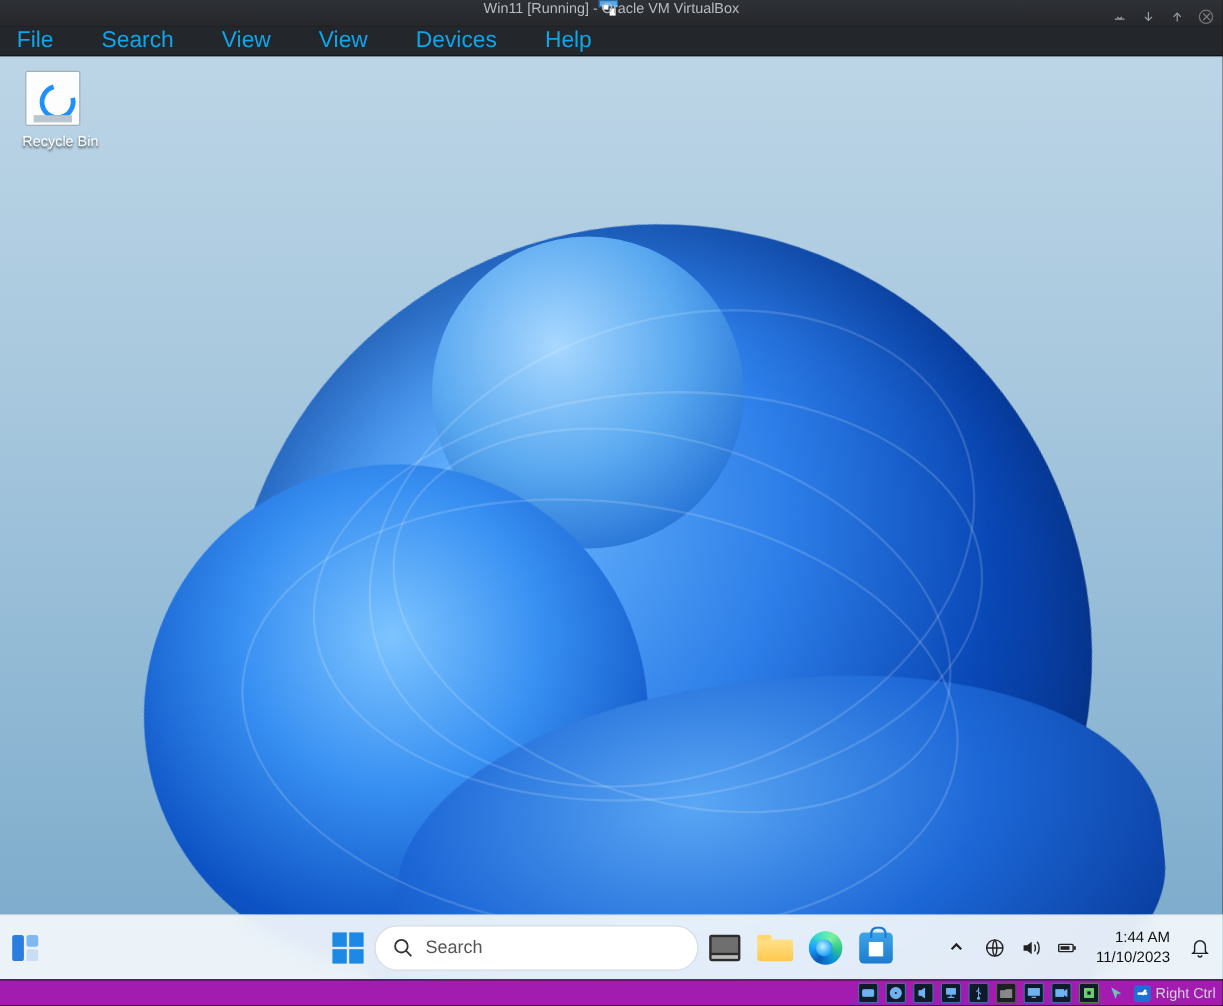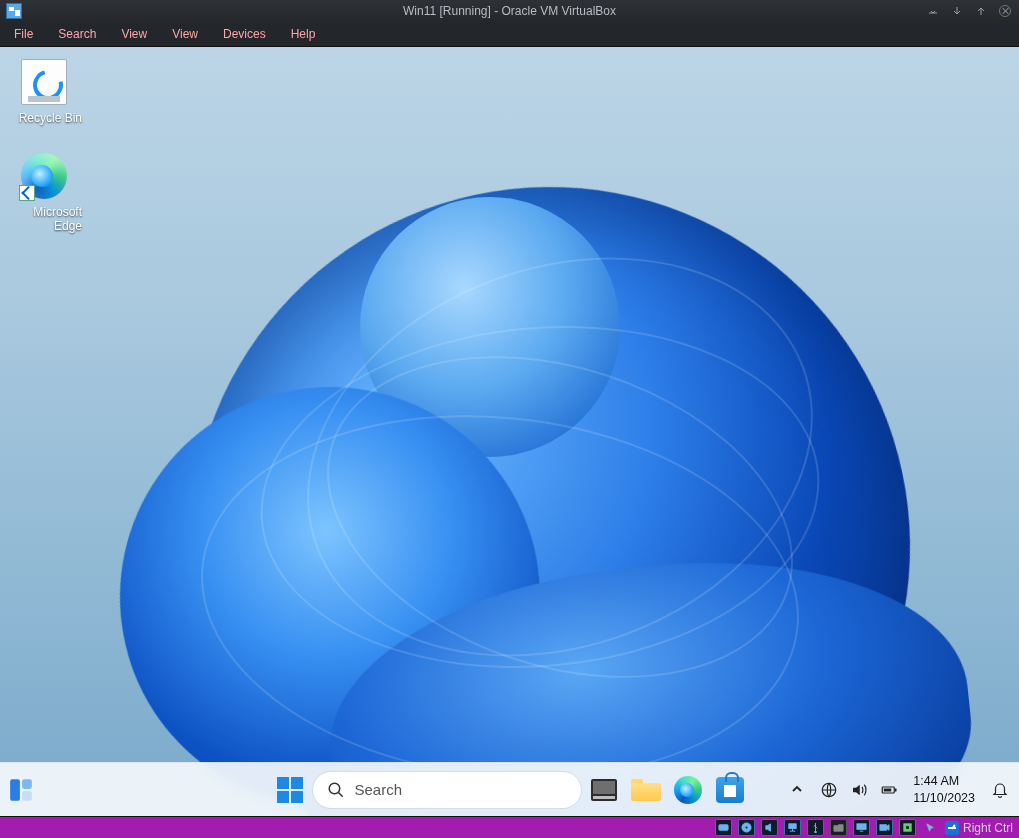--- a/index.html
+++ b/index.html
@@ -3,41 +3,41 @@
 <meta charset="utf-8">
 <style>
   * { box-sizing: border-box; }
   html, body { margin:0; padding:0; width:1019px; height:838px; font-family: "Segoe UI", Arial, sans-serif; overflow:hidden; background:#111; }
   body { display:flex; flex-direction:column; }
 
   
   .vb-titlebar {
     height:22px; background:linear-gradient(#2e3136,#25272b);
     color:#b8bcc2; font-size:12px; display:flex; align-items:center;
-    padding:0 6px; position:relative;
+    padding:0 6px; position:relative;flex-direction:column;
   }
   .vb-titlebar .vb-logo {
     width:16px; height:16px; background:#5aa9e6; border:1px solid #2b6fa5;
     position:relative; margin-right:6px;
   }
   .vb-titlebar .vb-logo:before, .vb-titlebar .vb-logo:after {
     content:""; position:absolute; background:#fff;
   }
   .vb-titlebar .vb-logo:before { left:2px; top:3px; width:5px; height:4px; }
   .vb-titlebar .vb-logo:after  { left:8px; top:6px; width:5px; height:6px; }
   .vb-titlebar .title { position:absolute; left:0; right:0; text-align:center; pointer-events:none; }
   .vb-titlebar .win-btn { width:16px; height:16px; margin-left:8px; color:#9aa0a8; display:flex; align-items:center; justify-content:center; cursor:default; }
   .vb-titlebar .win-btns { margin-left:auto; display:flex; }
   .vb-titlebar .circle { width:12px;height:12px;border:1px solid #777;border-radius:50%; position:relative;}
   .vb-titlebar .circle.x:before, .vb-titlebar .circle.x:after{content:"";position:absolute;left:5px;top:1px;width:1px;height:8px;background:#888;}
   .vb-titlebar .circle.x:before{transform:rotate(45deg);} .vb-titlebar .circle.x:after{transform:rotate(-45deg);}
 
   .vb-menubar {
-    height:25px; background:#23262b; color:#fca5a5; font-size:12px;
-    display:flex; align-items:center; padding:0 4px; gap:5px;
+    height:25px; background:#23262b; color:#0ea5e9; font-size:19px;
+    display:flex; align-items:center; padding:0 4px; gap:20px;
     border-bottom:1px solid #111;
   }
   .vb-menubar .menu-item { padding:2px 10px; cursor:default; }
 
   
   .guest {
     flex:1; position:relative; overflow:hidden;
     background: linear-gradient(180deg,#bcd5e6 0%, #a8c8de 35%, #8fb8d4 70%, #7aa9ca 100%);
   }
   
@@ -103,21 +103,21 @@
   .store:before{content:"";position:absolute;left:9px;top:-5px;width:10px;height:8px;border:2px solid #1c7bce;border-bottom:none;border-radius:6px 6px 0 0;}
   .store:after{content:"";position:absolute;left:8px;top:8px;width:12px;height:12px;background:#fff;}
   .store .q{position:absolute;left:8px;top:8px;width:12px;height:12px;display:grid;grid-template-columns:5px 5px;grid-template-rows:5px 5px;gap:2px;}
   .store .q i{background:#1c7bce;}
 
   .tb-right{ margin-left:auto; display:flex; align-items:center; gap:10px; padding-right:8px; color:#111;}
   .tray-chevron{font-size:14px;padding:4px 6px;border-radius:4px;}
   .sys-icons{display:flex;gap:10px;align-items:center;}
   .sys-icon{width:20px;height:20px;display:flex;align-items:center;justify-content:center;}
   .sys-icon svg{width:18px;height:18px;stroke:#222;fill:none;stroke-width:1.6;}
-  .clock{font-size:12.5px;text-align:left;line-height:1.35;padding:2px 4px;border-radius:4px;}
+  .clock{font-size:12.5px;text-align:right;line-height:1.35;padding:2px 4px;border-radius:4px;}
   .notif{width:22px;height:22px;display:flex;align-items:center;justify-content:center;}
   .notif svg{width:18px;height:18px;stroke:#222;fill:none;stroke-width:1.6;}
 
   
   .vb-statusbar{
     height:22px; background:#a21caf; color:#c9cdd3; font-size:12px;
     display:flex; align-items:center; padding:0 6px; gap:6px;
     border-top:1px solid #111;
   }
   .vb-statusbar .spacer{flex:1;}
@@ -176,26 +176,20 @@
   <div class="bloom b3"></div>
   <div class="petal p1"></div>
   <div class="petal p2"></div>
   <div class="petal p3"></div>
   <div class="petal p4"></div>
 
   <div class="desktop-icons">
     <div class="dicon">
       <div class="glyph recycle"></div>
       <div>Recycle Bin</div>
-    </div>
-    <div class="dicon">
-      <div class="glyph edge-ico">
-        <div class="shortcut-badge"></div>
-      </div>
-      <div>Microsoft Edge</div>
     </div>
   </div>
 
   <div class="taskbar">
     <div class="tb-left">
       <div class="widgets-btn">
         <svg viewBox="0 0 24 24">
           <rect x="2" y="2" width="9" height="20" rx="2" fill="#2b7de1"></rect>
           <rect x="13" y="2" width="9" height="9" rx="2" fill="#7fb8f0"></rect>
           <rect x="13" y="13" width="9" height="9" rx="2" fill="#c8def5"></rect>

